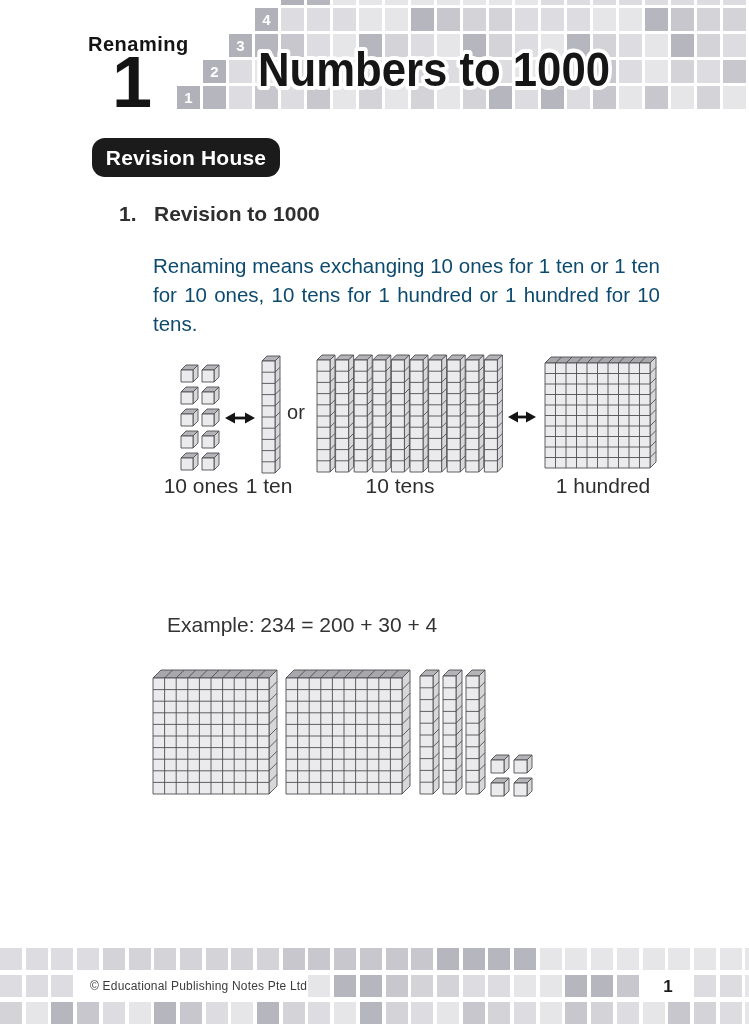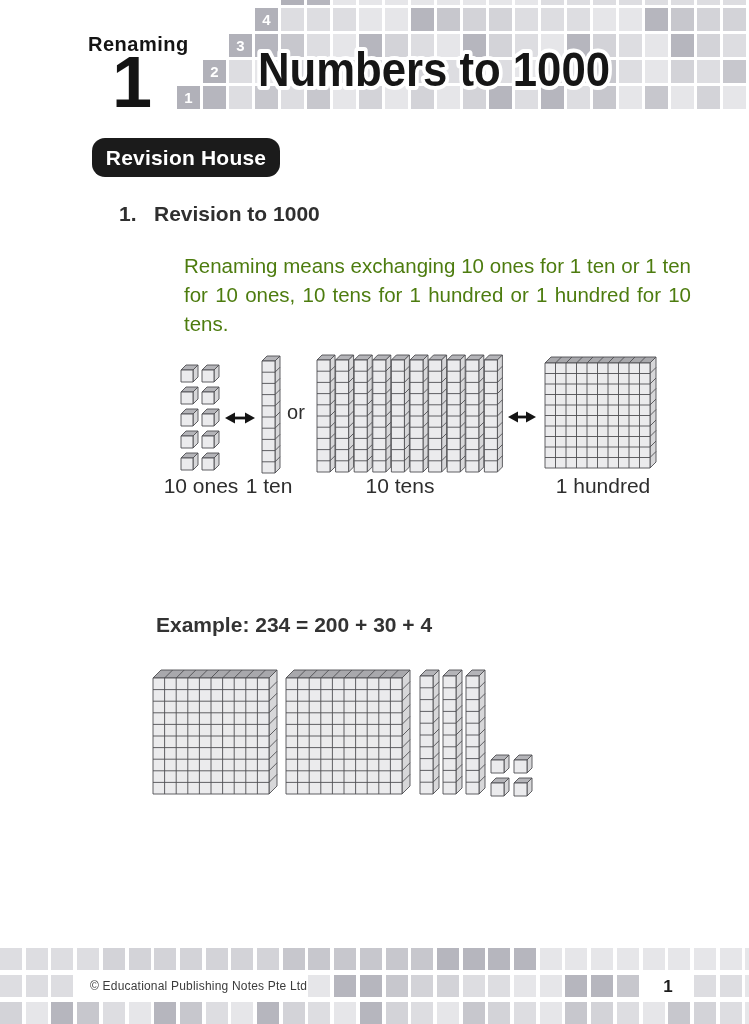--- a/index.html
+++ b/index.html
@@ -15,25 +15,25 @@
                  font-size:20px;font-weight:bold;color:#141414;letter-spacing:0.5px;}
   .chapter-number{position:absolute;left:88px;top:46px;width:88px;text-align:center;
                   font-size:72px;font-weight:bold;color:#141414;line-height:1;}
   .title-svg{position:absolute;left:250px;top:34px;}
   .badge{position:absolute;left:92px;top:138px;width:188px;height:39px;background:#1b1b1b;
          border-radius:13px;display:flex;align-items:center;justify-content:center;}
   .badge span{color:#ffffff;font-size:21px;font-weight:bold;letter-spacing:0.2px;}
   .sec-num{position:absolute;left:119px;top:202px;font-size:21px;font-weight:bold;color:#2f2f2f;}
   .sec-head{position:absolute;left:154px;top:202px;font-size:21px;font-weight:bold;color:#2f2f2f;}
   .para{position:absolute;left:153px;width:507px;font-size:20.5px;line-height:28.8px;
-        text-align:justify;color:#4d7c0f;margin-left:31px;}
+        text-align:justify;color:#0c4a6e;}
   #para1{top:252px;}
   #para2{top:527px;}
   .example-line{position:absolute;font-size:21px;color:#333333;}
-  #example1{left:156px;top:613px;font-weight:bold;}
+  #example1{left:167px;top:613px;}
   #example2{left:293px;top:642px;}
   .fig{position:absolute;}
   #fig1{left:150px;top:350px;}
   #fig2{left:150px;top:666px;}
   .fig-label{font-size:21px;fill:#2e2e2e;font-family:"Liberation Sans",sans-serif;}
   .or-label{font-size:20px;fill:#2e2e2e;font-family:"Liberation Sans",sans-serif;}
   .copyright{position:absolute;left:90px;top:979px;font-size:12px;color:#3c3c3c;
              letter-spacing:0.2px;white-space:nowrap;}
   .page-num{position:absolute;left:650px;top:977px;width:36px;text-align:center;
             font-size:17px;font-weight:bold;color:#1c1c1c;}

